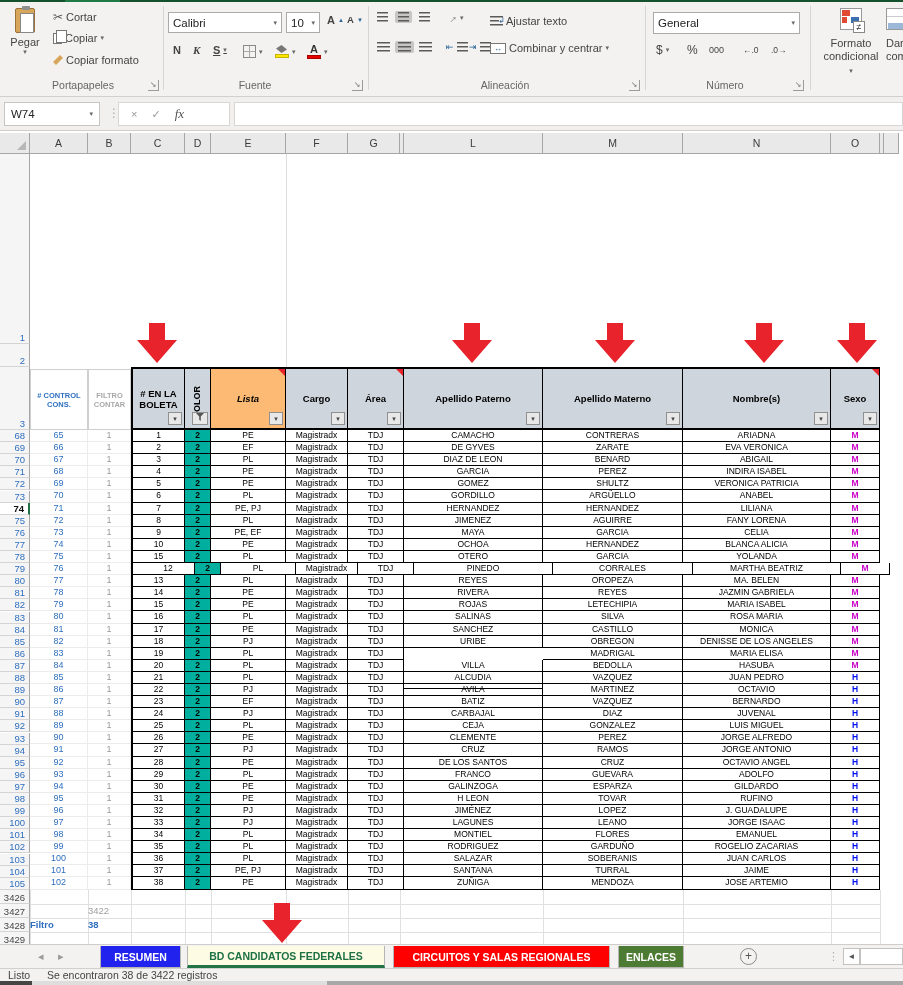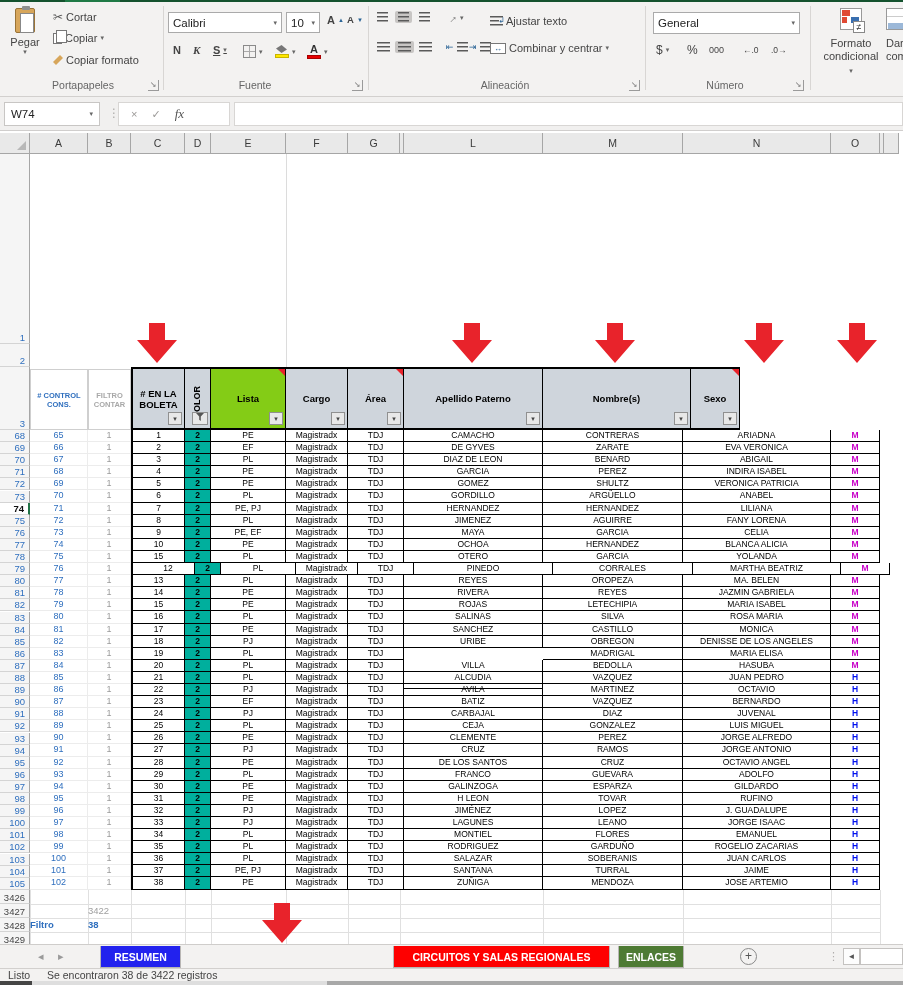--- a/index.html
+++ b/index.html
@@ -335,24 +335,25 @@
     </div>
   <div class="vline" style="left:286px;top:23px;height:213px"></div>
   <div id="corner-a" style="left:30px;width:58px;color:#2f6fbe"># CONTROL
 CONS.</div>
   <div id="corner-b" style="left:88px;width:43px;color:#a8a8a8">FILTRO
 CONTAR</div>
   <div id="thead">
       <div class="th" style="width: 54px; background: rgb(207, 213, 220);"><span># EN LA
 BOLETA</span><span class="fbtn">▾</span></div>
       <div class="th vert" style="width: 26px; background: rgb(207, 213, 220);"><span class="vtxt">OLOR</span><span class="fbtn" style="width: 16px;"><span class="funnel"></span></span></div>
-      <div class="th" style="width: 75px; background: #84cc16;"><span>Lista</span><span class="note"></span><span class="fbtn">▾</span></div>
+      <div class="th" style="width: 75px; background: #fdba74; font-style: italic;"><span>Lista</span><span class="note"></span><span class="fbtn">▾</span></div>
       <div class="th" style="width: 62px; background: rgb(207, 213, 220);"><span>Cargo</span><span class="fbtn">▾</span></div>
       <div class="th" style="width: 56px; background: rgb(207, 213, 220);"><span>Área</span><span class="note"></span><span class="fbtn">▾</span></div>
       <div class="th" style="width: 139px; background: rgb(207, 213, 220);"><span>Apellido Paterno</span><span class="fbtn">▾</span></div>
+      <div class="th" style="width: 140px; background: rgb(207, 213, 220);"><span>Apellido Materno</span><span class="fbtn">▾</span></div>
       <div class="th" style="width: 148px; background: rgb(207, 213, 220);"><span>Nombre(s)</span><span class="fbtn">▾</span></div>
       <div class="th" style="width: 49px; background: rgb(207, 213, 220);"><span>Sexo</span><span class="note"></span><span class="fbtn">▾</span></div>
     </div>
   <div id="tbody">
       <div class="trow">
         <div class="td lt" style="width: 58px;">65</div>
         <div class="td lt ltg" style="width: 43px;">1</div>
         <div class="td first" style="width: 54px;">1</div>
         <div class="td teal" style="width: 26px; background: rgb(0, 175, 157);">2</div>
         <div class="td " style="width: 75px;">PE</div>
@@ -900,20 +901,21 @@
 </div>
 
 <div id="tabbar">
   <span class="tabnav" style="left:38px">◂</span>
   <span class="tabnav" style="left:58px">▸</span>
   <span id="addsheet" style="left:740px">+</span>
   <span id="tabdots" style="left:828px">⋮</span>
   <span id="hscrollL" style="left:843px;width:17px">◄</span>
   <span id="hscrollT" style="left:860px;width:43px"></span>
 <div class="stab" style="left: 100px; width: 81px; background: rgb(34, 34, 238); color: rgb(255, 255, 255);">RESUMEN</div>
+    <div class="stab active" style="left: 187px; width: 198px; background: rgb(253, 251, 227); color: rgb(30, 113, 69);">BD CANDIDATOS FEDERALES</div>
     <div class="stab" style="left: 393px; width: 217px; background: rgb(254, 0, 0); color: rgb(255, 255, 255);">CIRCUITOS Y SALAS REGIONALES</div>
     <div class="stab" style="left: 618px; width: 66px; background: rgb(78, 123, 52); color: rgb(255, 255, 255);">ENLACES</div>
   </div>
 
 <div id="statusbar">
   <span style="position:absolute;left:8px;top:0">Listo</span>
   <span style="position:absolute;left:47px;top:0">Se encontraron 38 de 3422 registros</span>
 </div>
 <div id="bottomstrip">
     <span class="d1"></span>

